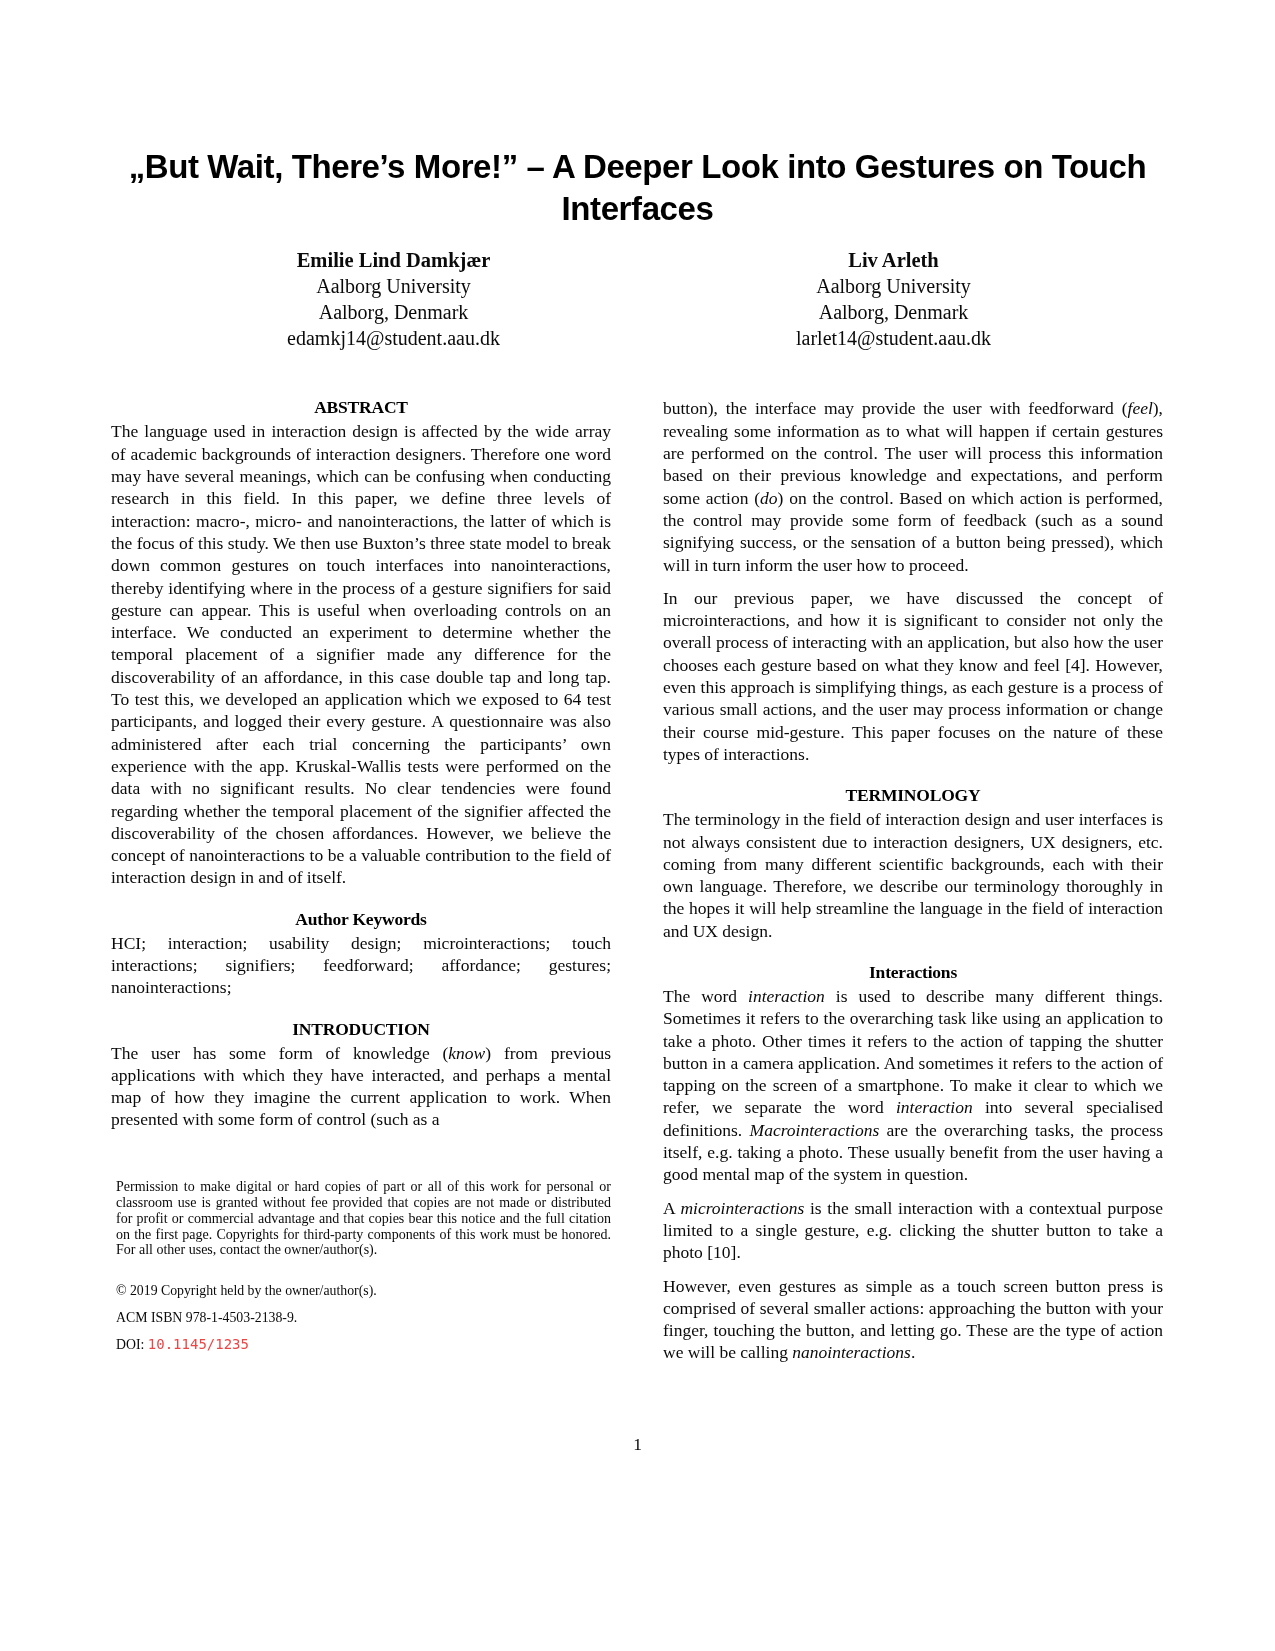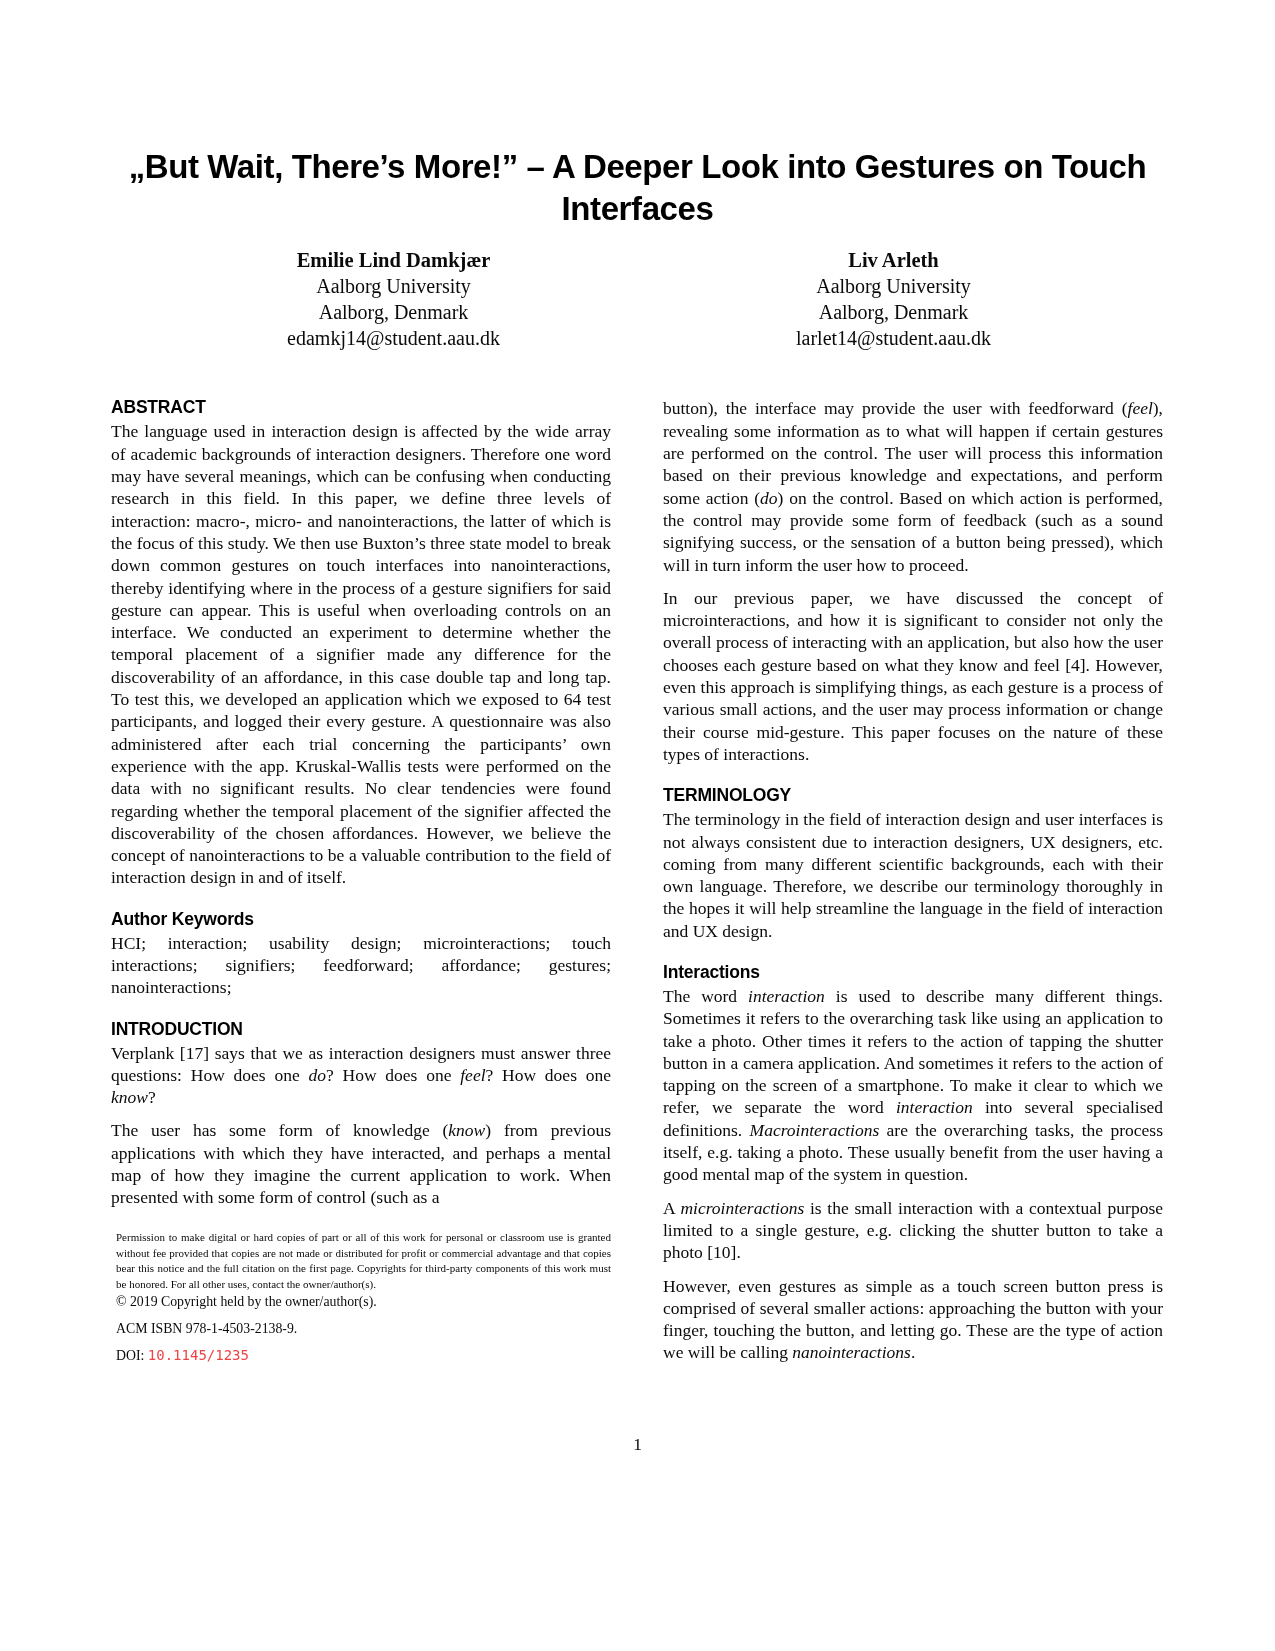--- a/index.html
+++ b/index.html
@@ -47,38 +47,39 @@
   }
   .col {
     flex: 0 0 500px;
     width: 500px;
     font-size: 17.5px;
     line-height: 22.3px;
     text-align: justify;
   }
   .col p { margin: 0 0 11px 0; }
   .sec-heading {
-    font-family: Liberation Sans, sans-serif;
+    font-family: Liberation Serif, serif;
     font-weight: bold;
     font-size: 17.5px;
     line-height: 20px;
     margin: 20px 0 3px 0;
-    text-align: left;
+    text-align: center;
     letter-spacing: -0.2px;
     color: #000;
   }
   .sec-heading.first { margin-top: 0; }
   .footnote {
-    font-size: 11px;
+    font-size: 14px;
     line-height: 15.9px;
-    margin-top: 21px;
+    margin-top: 48px;
     padding-left: 5px;
     text-align: justify;
   }
   .copyright-block {
+    margin-top: 24px;
     padding-left: 5px;
     font-size: 13.8px;
     line-height: 17px;
     text-align: left;
   }
   .copyright-block .cline { margin-bottom: 10px; }
   .doi-link {
     font-family: "DejaVu Sans Mono", monospace;
     font-size: 14px;
     color: #ef4444;
@@ -121,21 +122,20 @@
   <div class="columns">
 
     <div class="col">
       <h2 class="sec-heading first">ABSTRACT</h2>
       <p>The language used in interaction design is affected by the wide array of academic backgrounds of interaction designers. Therefore one word may have several meanings, which can be confusing when conducting research in this field. In this paper, we define three levels of interaction: macro-, micro- and nanointeractions, the latter of which is the focus of this study. We then use Buxton’s three state model to break down common gestures on touch interfaces into nanointeractions, thereby identifying where in the process of a gesture signifiers for said gesture can appear. This is useful when overloading controls on an interface. We conducted an experiment to determine whether the temporal placement of a signifier made any difference for the discoverability of an affordance, in this case double tap and long tap. To test this, we developed an application which we exposed to 64 test participants, and logged their every gesture. A questionnaire was also administered after each trial concerning the participants’ own experience with the app. Kruskal-Wallis tests were performed on the data with no significant results. No clear tendencies were found regarding whether the temporal placement of the signifier affected the discoverability of the chosen affordances. However, we believe the concept of nanointeractions to be a valuable contribution to the field of interaction design in and of itself.</p>
 
       <h2 class="sec-heading">Author Keywords</h2>
       <p>HCI; interaction; usability design; microinteractions; touch interactions; signifiers; feedforward; affordance; gestures; nanointeractions;</p>
 
       <h2 class="sec-heading">INTRODUCTION</h2>
-      <p><span>Verplank [17] says that we as interaction designers must answer three questions: How does one </span><i>do</i><span>? How does one </span><i>feel</i><span>? How does one </span><i>know</i><span>?</span></p>
       <p><span>The user has some form of knowledge (</span><i>know</i><span>) from previous applications with which they have interacted, and perhaps a mental map of how they imagine the current application to work. When presented with some form of control (such as a</span></p>
 
       <div class="footnote">Permission to make digital or hard copies of part or all of this work for personal or classroom use is granted without fee provided that copies are not made or distributed for profit or commercial advantage and that copies bear this notice and the full citation on the first page. Copyrights for third-party components of this work must be honored. For all other uses, contact the owner/author(s).</div>
 
       <div class="copyright-block">
         <div class="cline">© 2019 Copyright held by the owner/author(s).</div>
         <div class="cline">ACM ISBN 978-1-4503-2138-9.</div>
         <div class="cline"><span>DOI: </span><a class="doi-link">10.1145/1235</a></div>
       </div>
     </div>

